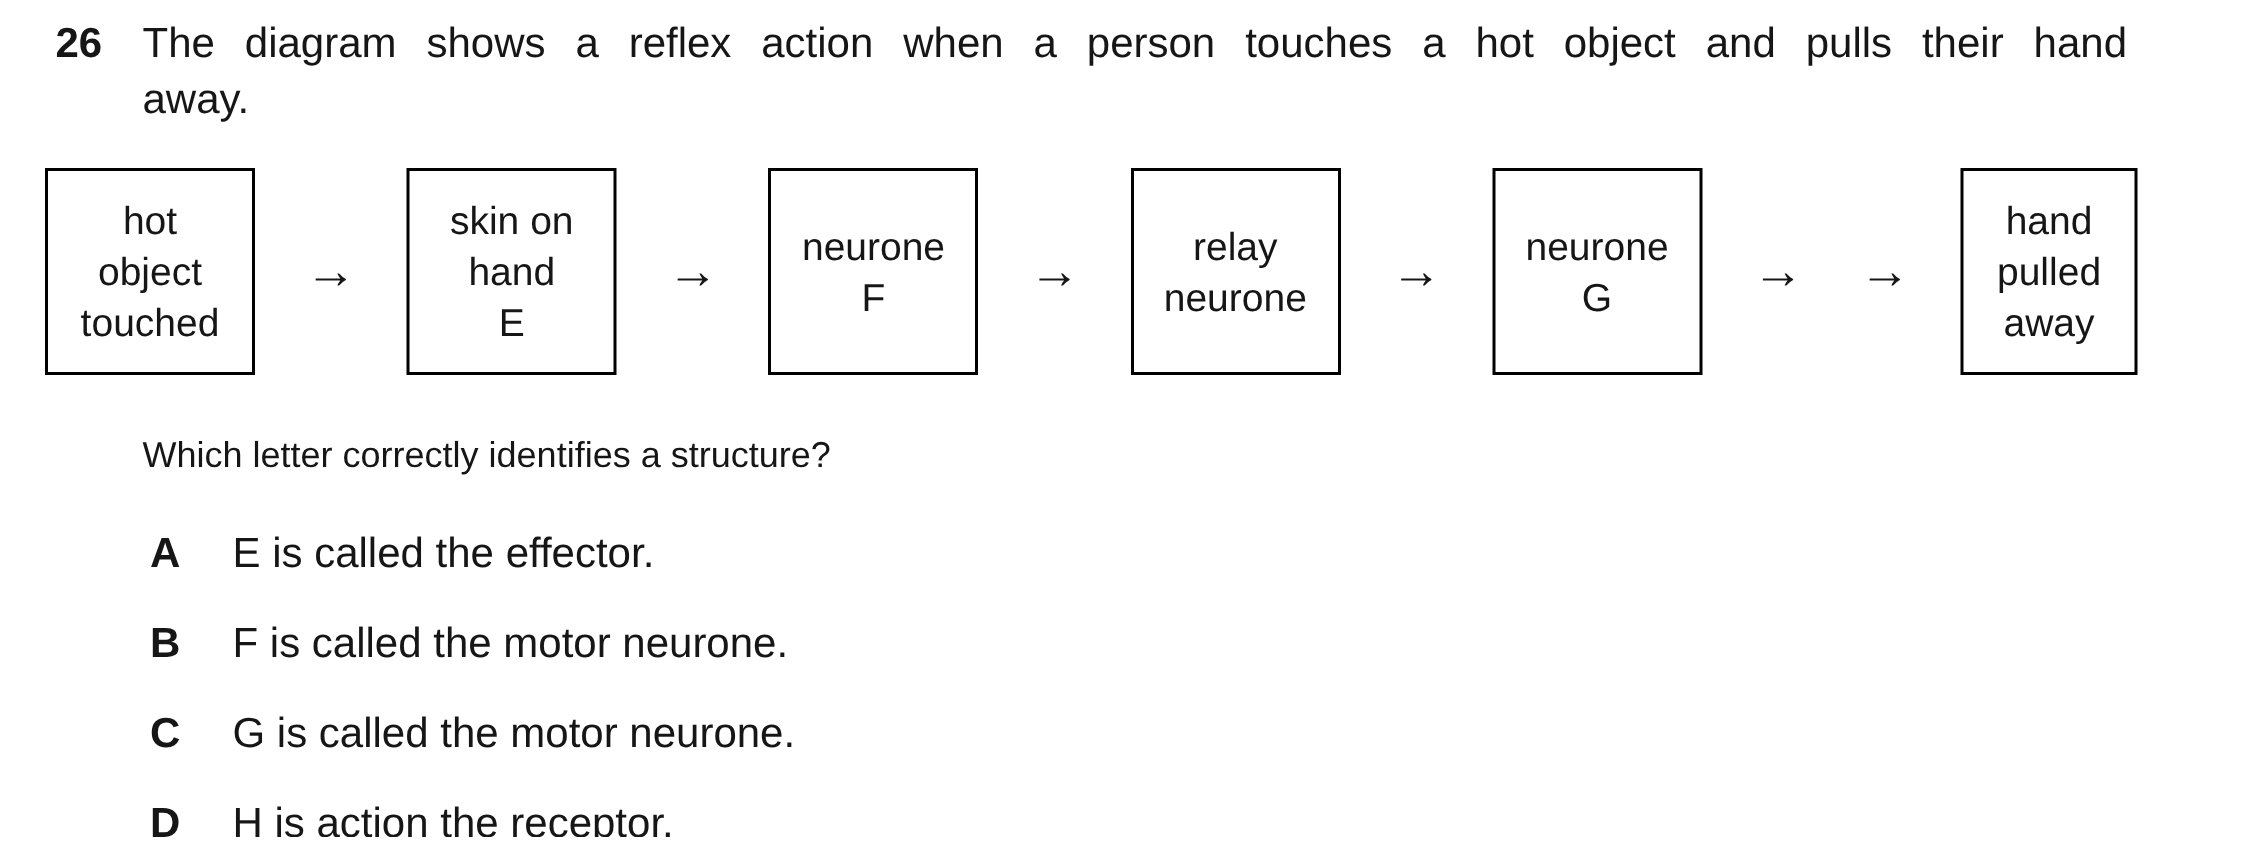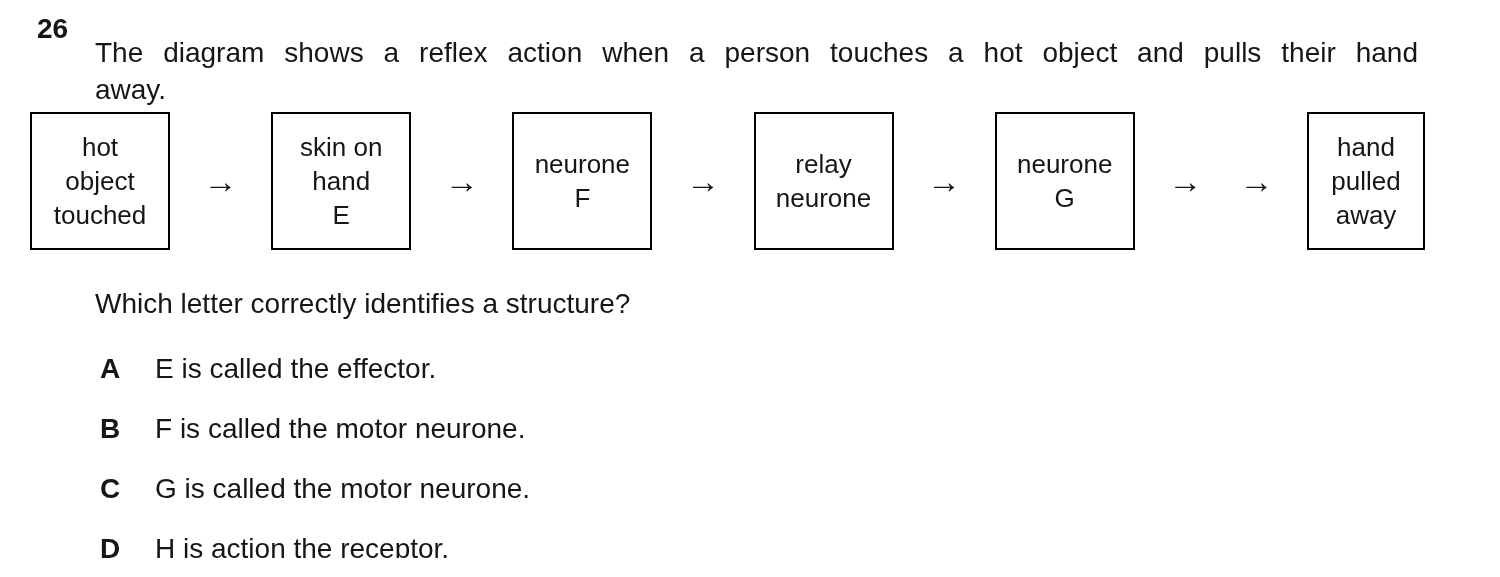--- a/index.html
+++ b/index.html
@@ -25,21 +25,20 @@
     font-weight: bold;
     font-size: 28px;
     line-height: 37px;
     width: 58px;
     flex: 0 0 58px;
   }
   .qtext {
     flex: 1;
     font-size: 28px;
     line-height: 37px;
-    margin-top: 24px;
   }
   .qline1 {
     text-align: justify;
     text-align-last: justify;
   }
   
   .flow {
     position: absolute;
     top: 112px;
     left: 30px;
@@ -70,21 +69,21 @@
     justify-content: center;
     font-size: 34px;
     font-weight: normal;
     color: #161616;
   }
   
   .prompt {
     position: absolute;
     top: 287px;
     left: 95px;
-    font-size: 28px;
+    font-size: 24px;
     line-height: 34px;
   }
   
   .options {
     position: absolute;
     top: 352px;
     left: 100px;
   }
   .option {
     display: flex;

